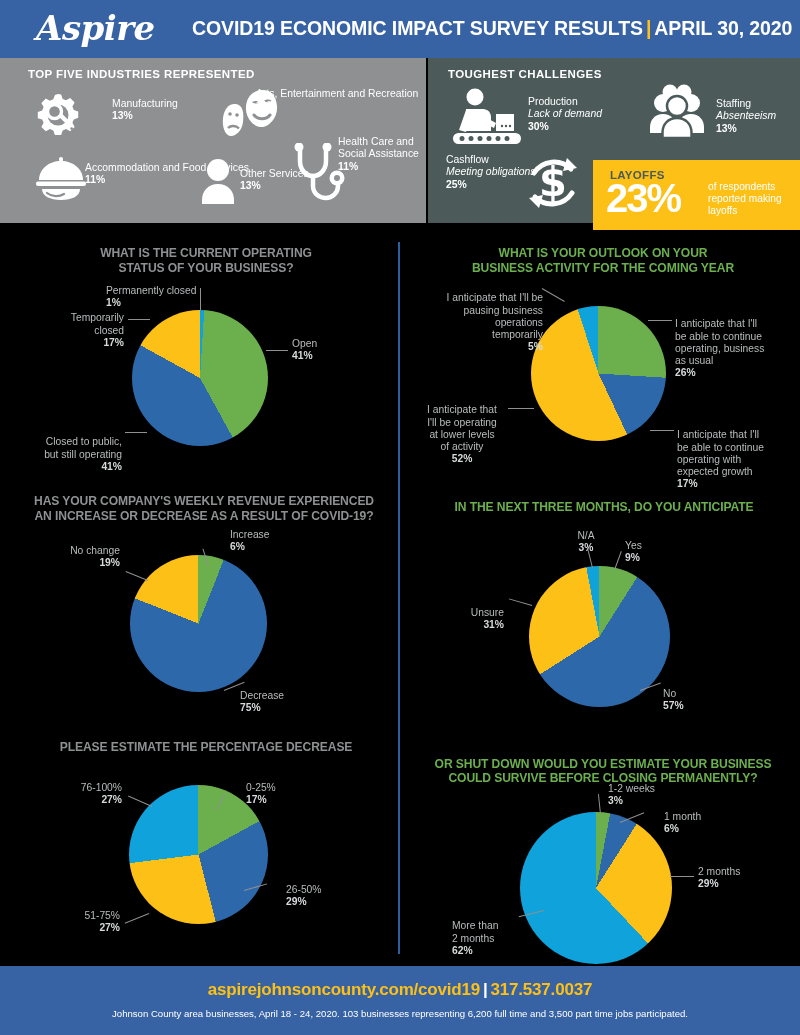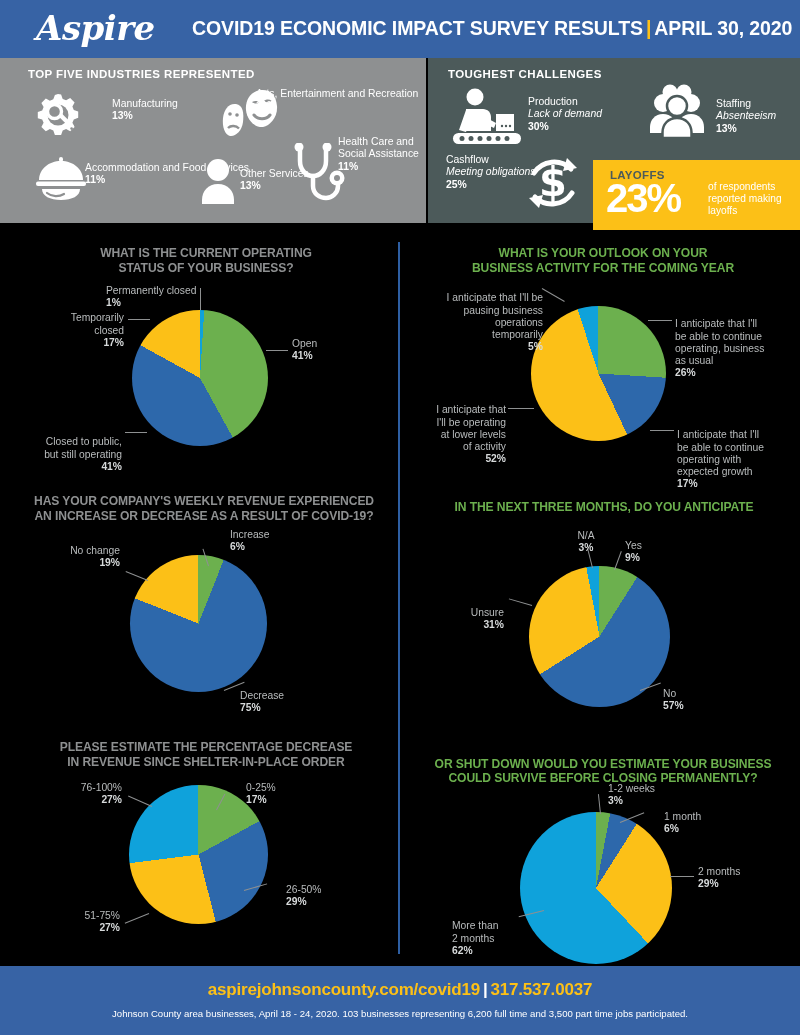--- a/index.html
+++ b/index.html
@@ -270,21 +270,21 @@
 
     <div class="leader" style="left:650px;top:430px;width:24px;height:1px;"></div>
     <div class="lbl" style="left:677px;top:417px;width:118px;white-space:pre-line;">
       <span>I anticipate that I'll
 be able to continue
 operating with
 expected growth</span><b>17%</b>
     </div>
 
     <div class="leader" style="left:508px;top:408px;width:26px;height:1px;"></div>
-    <div class="lbl r" style="left:418px;top:392px;width:88px;white-space:pre-line;">
+    <div class="lbl r" style="left:418px;top:392px;width:88px;white-space:pre-line;text-align:center;">
       <span>I anticipate that
 I'll be operating
 at lower levels
 of activity</span><b>52%</b>
     </div>
   </div>
 
   <div class="chart">
     <div class="ctitle gray" style="left:24px;top:494px;width:360px;">
       <span>HAS YOUR COMPANY'S WEEKLY REVENUE EXPERIENCED</span><br>
@@ -333,21 +333,20 @@
 
     <div class="leader" style="left:640px;top:690px;width:22px;height:1px;transform:rotate(-20deg);transform-origin:left center;"></div>
     <div class="lbl" style="left:663px;top:688px;width:70px;">
       <span>No</span><b>57%</b>
     </div>
   </div>
 
   <div class="chart">
     <div class="ctitle gray" style="left:28px;top:740px;width:356px;">
       <span>PLEASE ESTIMATE THE PERCENTAGE DECREASE</span><br>
-      <span>IN REVENUE SINCE SHELTER-IN-PLACE ORDER</span>
     </div>
     <div class="pie" style="left:129px;top:785px;width:139px;height:139px;
       background:conic-gradient(#6cb04e 0deg 61.2deg,#2d68ab 61.2deg 165.6deg,#fcc017 165.6deg 262.8deg,#0fa2db 262.8deg 360deg);"></div>
 
     <div class="leader" style="left:126px;top:806px;width:26px;height:1px;transform:rotate(24deg);transform-origin:right center;"></div>
     <div class="lbl r" style="left:30px;top:782px;width:92px;">
       <span>76-100%</span><b>27%</b>
     </div>
 
     <div class="leader" style="left:216px;top:792px;width:1px;height:18px;transform:rotate(28deg);transform-origin:bottom center;"></div>

